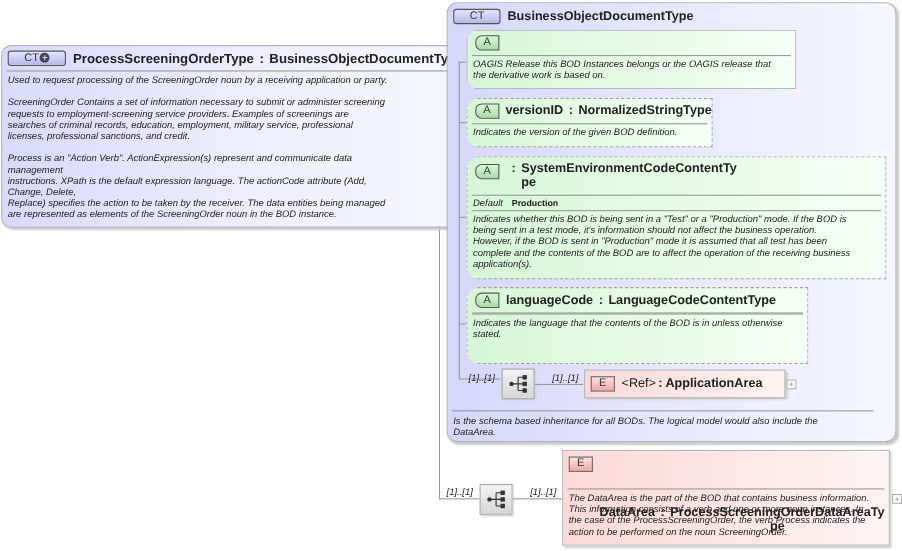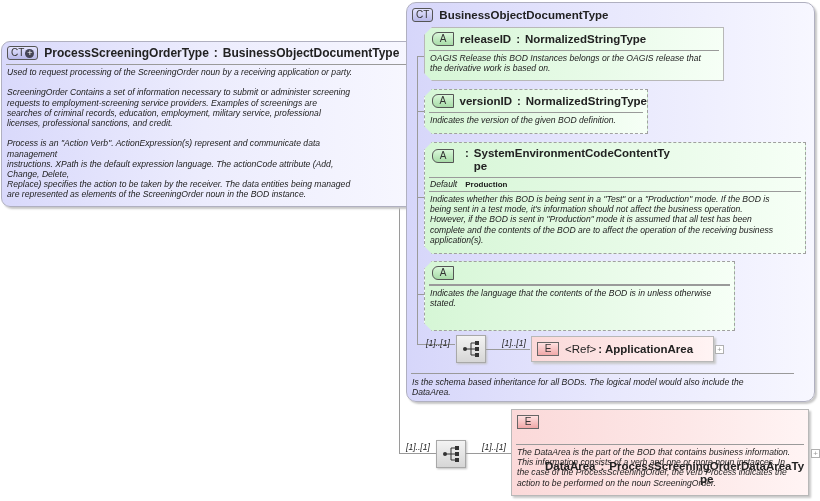--- a/index.html
+++ b/index.html
@@ -21,21 +21,21 @@
     box-shadow:2px 2px 2px #c8c8c8;
     box-sizing:border-box;
   }
   .title-row { display:flex; align-items:center; height:22px; padding-left:5px; }
   .title { font-weight:bold; font-size:12px; color:#222; margin-left:6px; white-space:nowrap; }
   .title .sep { margin:0 5px; }
   .hr { height:1px; background:#9a9a9a; margin:0 4px; }
   .doc { font-style:italic; font-size:8.6px; line-height:10.2px; color:#222; padding:2px 5px; white-space:pre-line; }
 
   .badge-ct {
-    display:inline-block; height:12px; line-height:12px; padding:0 3px;
+    display:inline-block; height:12px; line-height:12px; padding:0 14px;
     border:1px solid #555; border-radius:3px;
     background:linear-gradient(#e4e4ff,#b8b8e8); font-size:10px; color:#333;
   }
   .plus-circle {
     display:inline-block; width:9px; height:9px; border-radius:50%; background:#445;
     color:#fff; font-size:9px; line-height:9px; text-align:center; margin-left:1px; vertical-align:middle;
   }
 
   
   .ct-box {
@@ -128,21 +128,20 @@
 <div class="line-v" style="left:417px;top:56px;height:288px;"></div>
 <div class="line-h" style="left:417px;top:56px;width:7px;"></div>
 <div class="line-h" style="left:417px;top:111px;width:7px;"></div>
 <div class="line-h" style="left:417px;top:197px;width:7px;"></div>
 <div class="line-h" style="left:417px;top:294px;width:7px;"></div>
 <div class="line-h" style="left:417px;top:344px;width:38px;"></div>
 
 <div class="attr" style="left:424px;top:27px;width:300px;height:54px;">
   <div class="title-row">
     <span class="badge-a">A</span>
-    <span class="title"><span>releaseID</span><span class="sep">:</span><span>NormalizedStringType</span></span>
   </div>
   <div class="hr"></div>
   <div class="doc">OAGIS Release this BOD Instances belongs or the OAGIS release that
 the derivative work is based on.</div>
 </div>
 
 <div class="attr dashed" style="left:424px;top:89px;width:224px;height:45px;">
   <div class="title-row">
     <span class="badge-a">A</span>
     <span class="title"><span>versionID</span><span class="sep">:</span><span>NormalizedStringType</span></span>
@@ -166,20 +165,21 @@
   <div class="doc">Indicates whether this BOD is being sent in a "Test" or a "Production" mode. If the BOD is
 being sent in a test mode, it's information should not affect the business operation.
 However, if the BOD is sent in "Production" mode it is assumed that all test has been
 complete and the contents of the BOD are to affect the operation of the receiving business
 application(s).</div>
 </div>
 
 <div class="attr dashed" style="left:424px;top:261px;width:311px;height:70px;">
   <div class="title-row">
     <span class="badge-a">A</span>
+    <span class="title"><span>languageCode</span><span class="sep">:</span><span>LanguageCodeContentType</span></span>
   </div>
   <div class="hr"></div>
   <div class="hr"></div>
   <div class="doc">Indicates the language that the contents of the BOD is in unless otherwise
 stated.</div>
 </div>
 
 <div class="card" style="left:426px;top:338px;">[1]..[1]</div>
 <div class="seq" style="left:456px;top:335px;">
   <svg width="28" height="26" viewBox="0 0 28 26">

